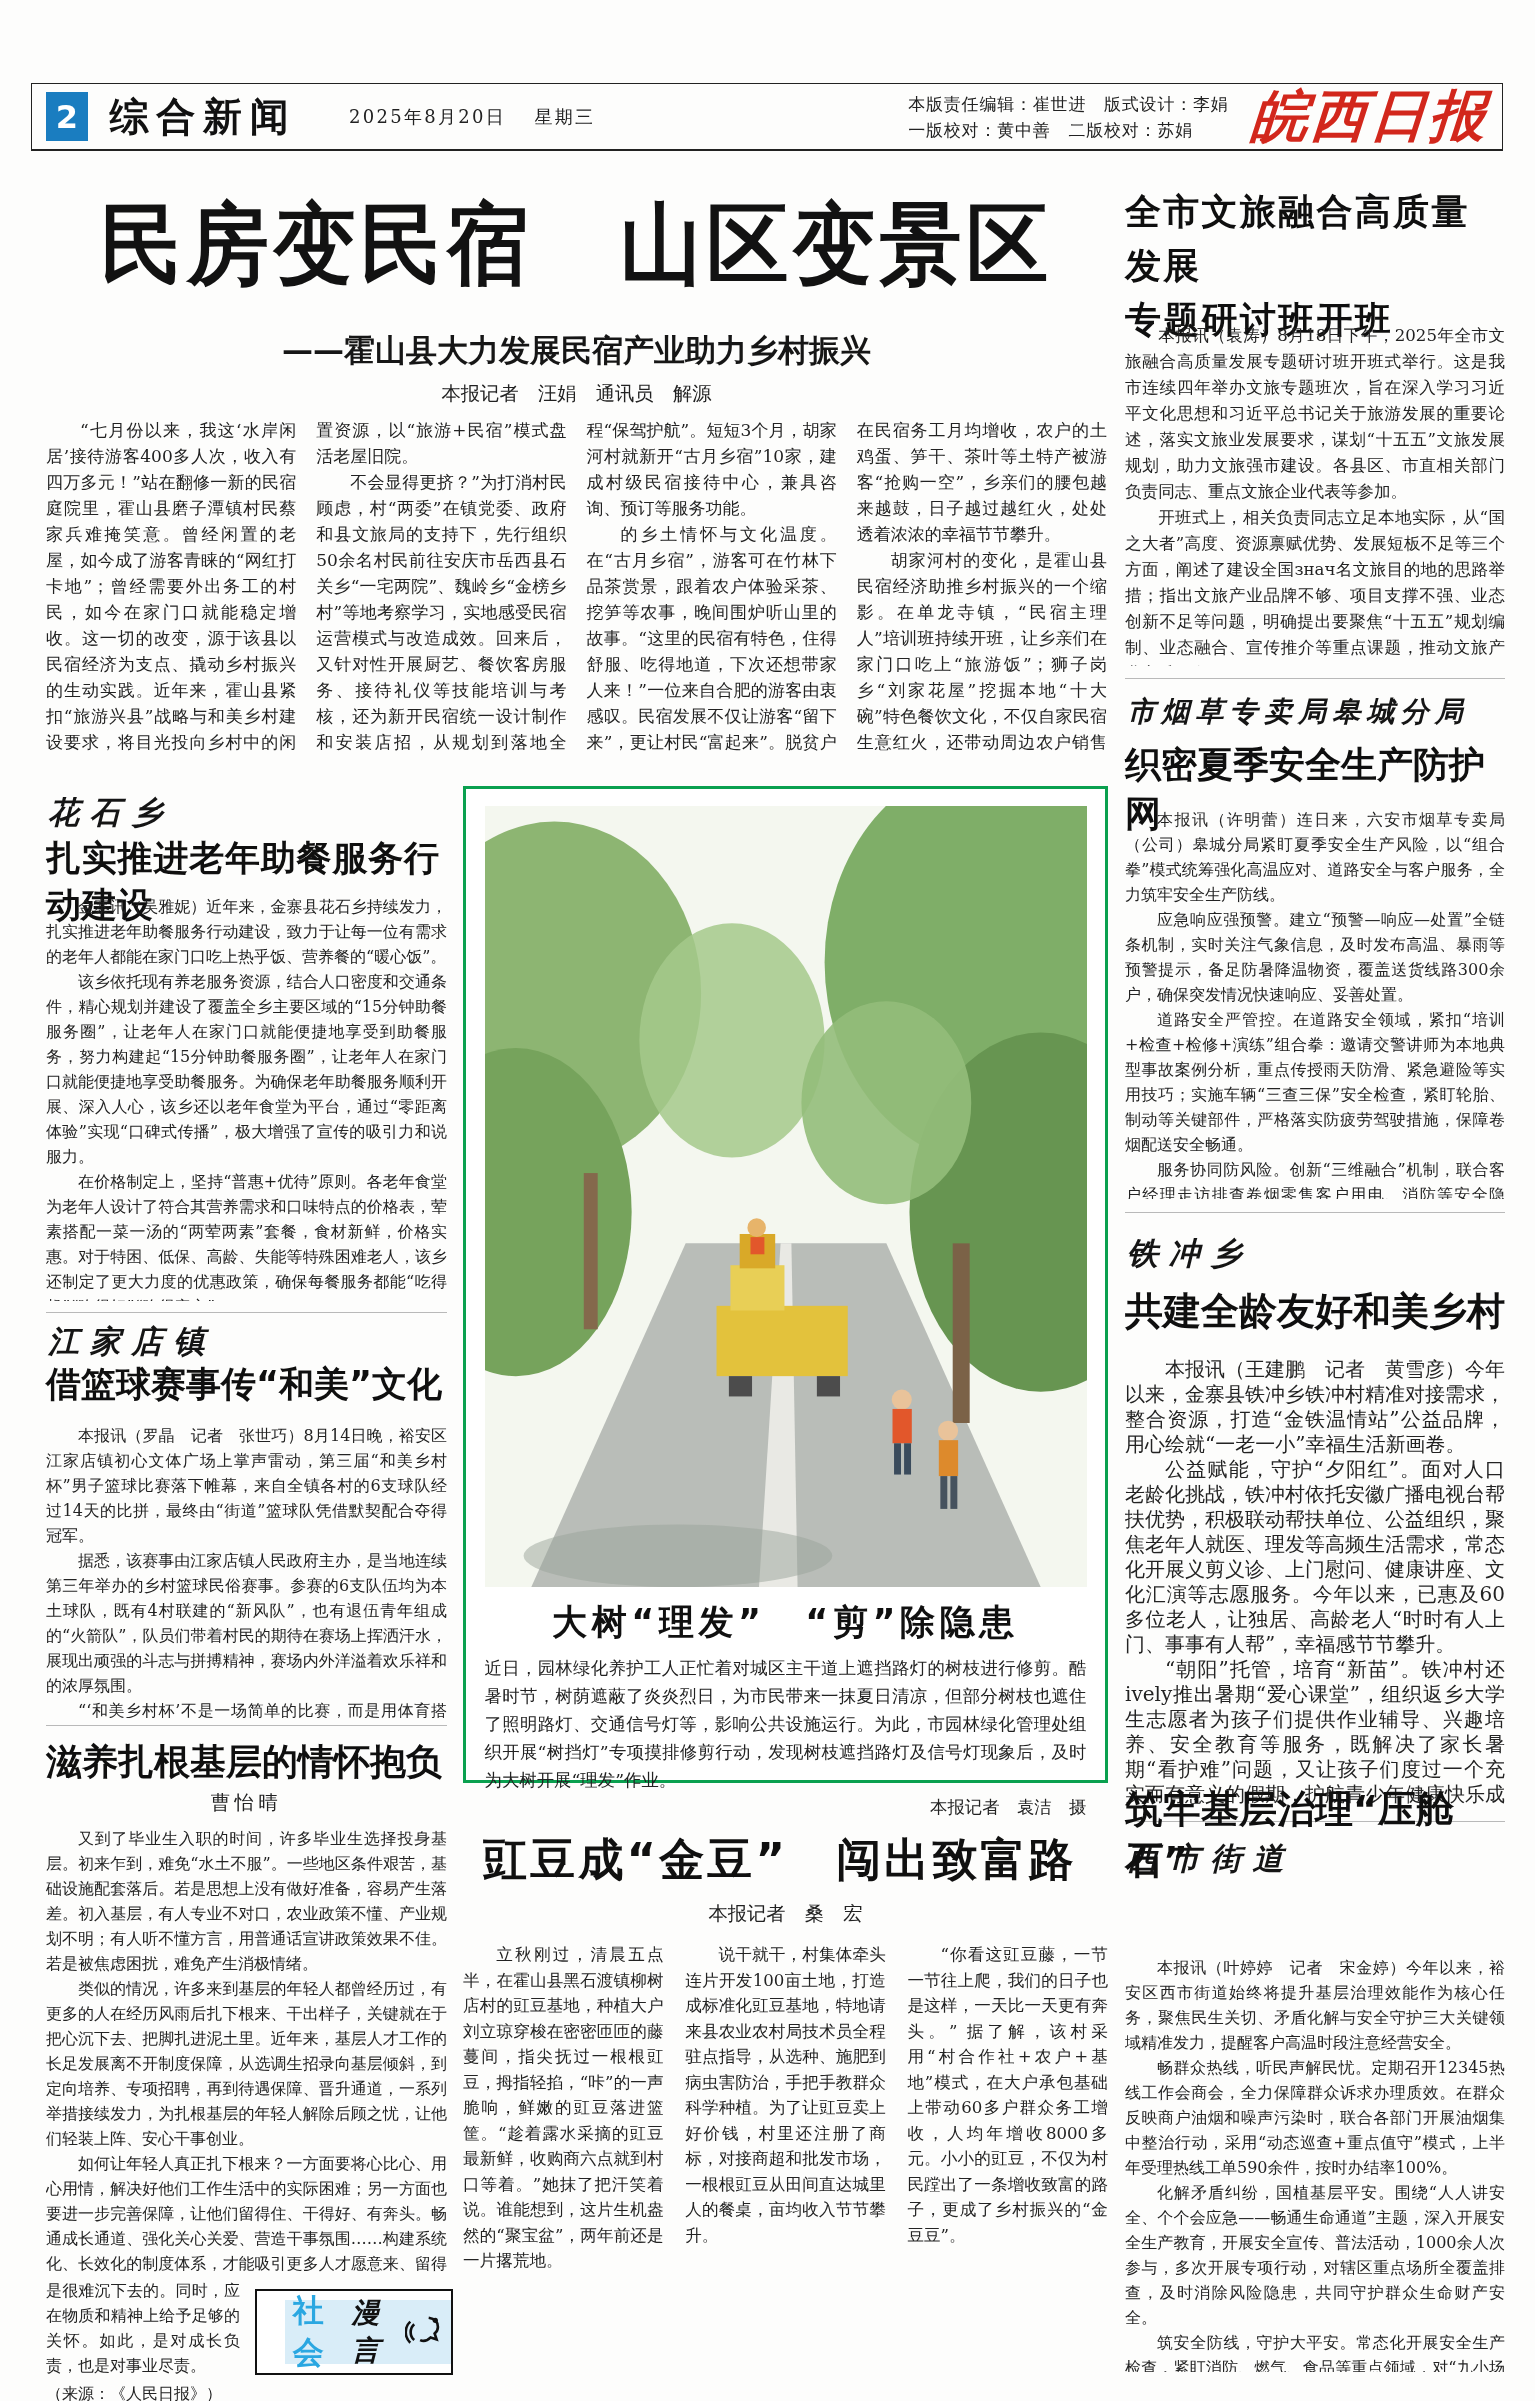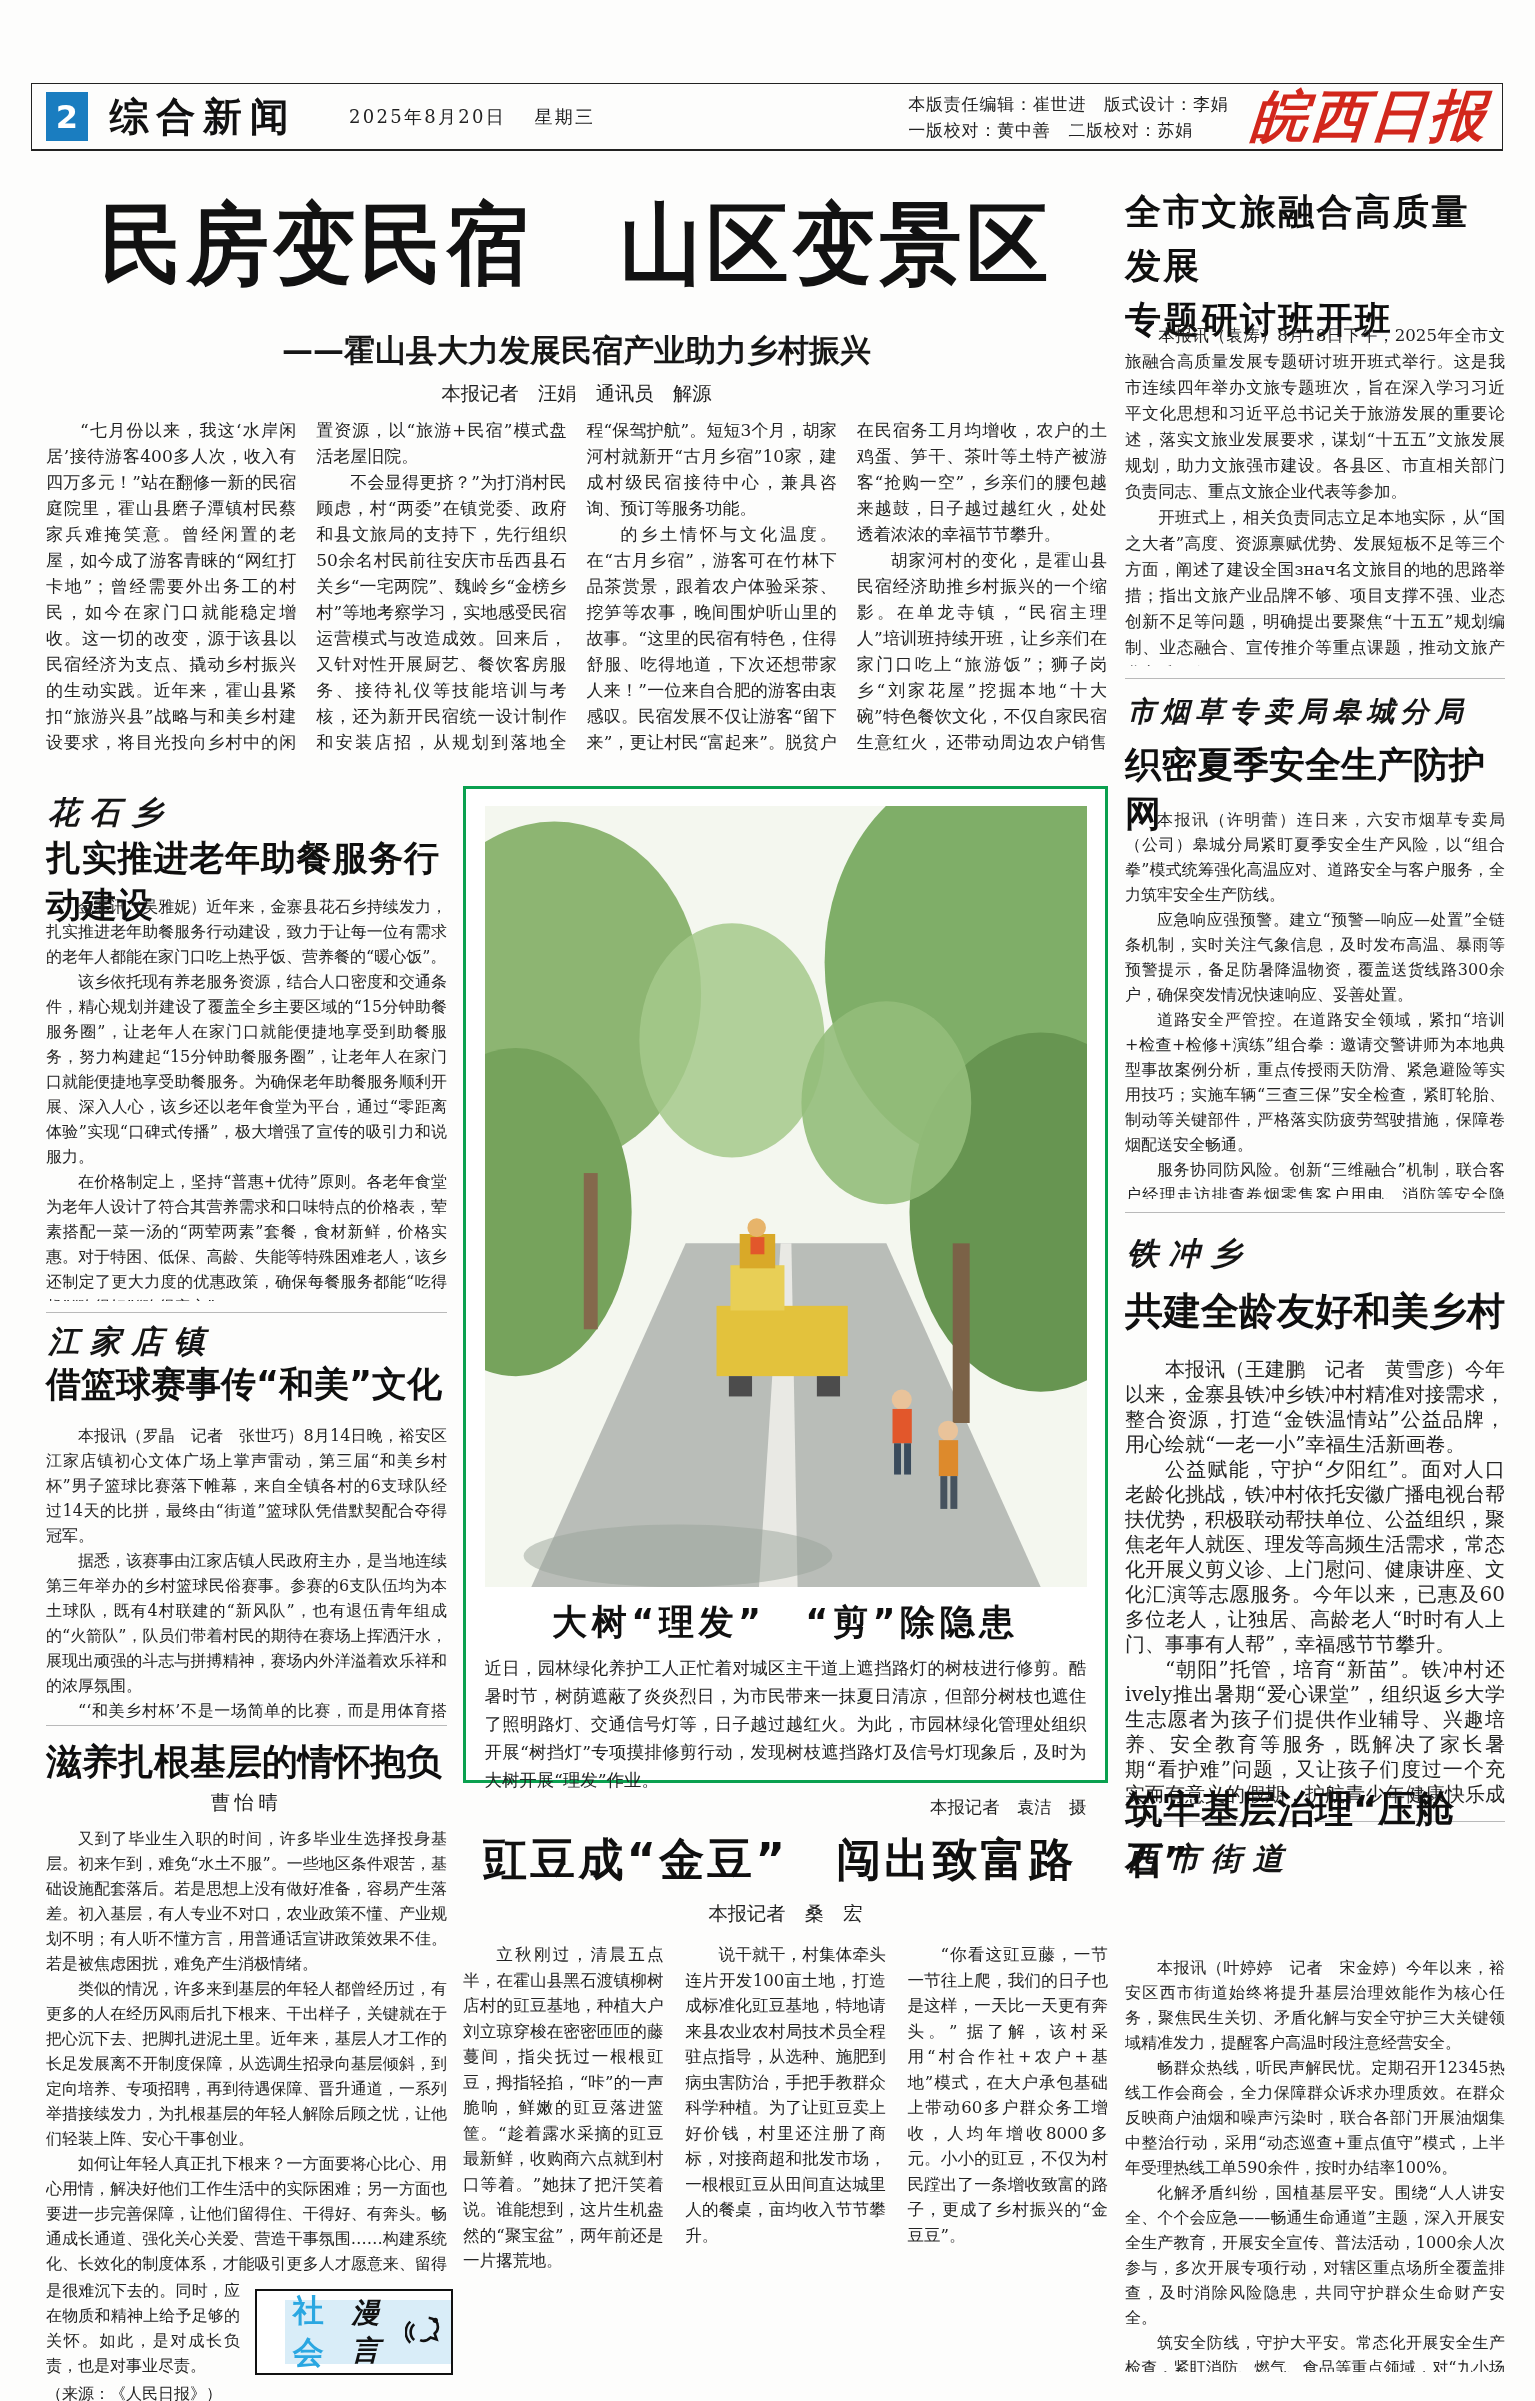--- a/index.html
+++ b/index.html
@@ -164,21 +164,21 @@
         <rect x="530" y="816" width="9" height="40" fill="#3a4b5c"></rect>
         <rect x="543" y="816" width="9" height="40" fill="#3a4b5c"></rect>
         <circle cx="600" cy="800" r="13" fill="#e9c39a"></circle>
         <rect x="588" y="812" width="25" height="46" fill="#dd8a2c"></rect>
         <rect x="590" y="858" width="9" height="42" fill="#45525e"></rect>
         <rect x="603" y="858" width="9" height="42" fill="#45525e"></rect>
       </g>
       <ellipse cx="250" cy="960" rx="200" ry="40" fill="#9aa39a" opacity="0.5"></ellipse>
     </svg>
     <div class="cap-title">大树“理发”　“剪”除隐患</div>
-    <div class="cap-text">近日，园林绿化养护工人正忙着对城区主干道上遮挡路灯的树枝进行修剪。酷暑时节，树荫遮蔽了炎炎烈日，为市民带来一抹夏日清凉，但部分树枝也遮住了照明路灯、交通信号灯等，日子越过越红火。为此，市园林绿化管理处组织开展“树挡灯”专项摸排修剪行动，发现树枝遮挡路灯及信号灯现象后，及时为大树开展“理发”作业。</div>
+    <div class="cap-text">近日，园林绿化养护工人正忙着对城区主干道上遮挡路灯的树枝进行修剪。酷暑时节，树荫遮蔽了炎炎烈日，为市民带来一抹夏日清凉，但部分树枝也遮住了照明路灯、交通信号灯等，影响公共设施运行。为此，市园林绿化管理处组织开展“树挡灯”专项摸排修剪行动，发现树枝遮挡路灯及信号灯现象后，及时为大树开展“理发”作业。</div>
     <div class="cap-credit">本报记者　袁洁　摄</div>
   </div>
 
   <div class="abs c-title">豇豆成“金豆”　闯出致富路</div>
   <div class="abs c-byline">本报记者　桑　宏</div>
   <div class="abs c-cols">
       <p class="para">立秋刚过，清晨五点半，在霍山县黑石渡镇柳树店村的豇豆基地，种植大户刘立琼穿梭在密密匝匝的藤蔓间，指尖抚过一根根豇豆，拇指轻掐，“咔”的一声脆响，鲜嫩的豇豆落进篮筐。“趁着露水采摘的豇豆最新鲜，收购商六点就到村口等着。”她抹了把汗笑着说。谁能想到，这片生机盎然的“聚宝盆”，两年前还是一片撂荒地。</p>
       <p class="para">说干就干，村集体牵头连片开发100亩土地，打造成标准化豇豆基地，特地请来县农业农村局技术员全程驻点指导，从选种、施肥到病虫害防治，手把手教群众科学种植。为了让豇豆卖上好价钱，村里还注册了商标，对接商超和批发市场，一根根豇豆从田间直达城里人的餐桌，亩均收入节节攀升。</p>
       <p class="para">“你看这豇豆藤，一节一节往上爬，我们的日子也是这样，一天比一天更有奔头。”
 据了解，该村采用“村合作社+农户+基地”模式，在大户承包基础上带动60多户群众务工增收，人均年增收8000多元。小小的豇豆，不仅为村民蹚出了一条增收致富的路子，更成了乡村振兴的“金豆豆”。</p>

